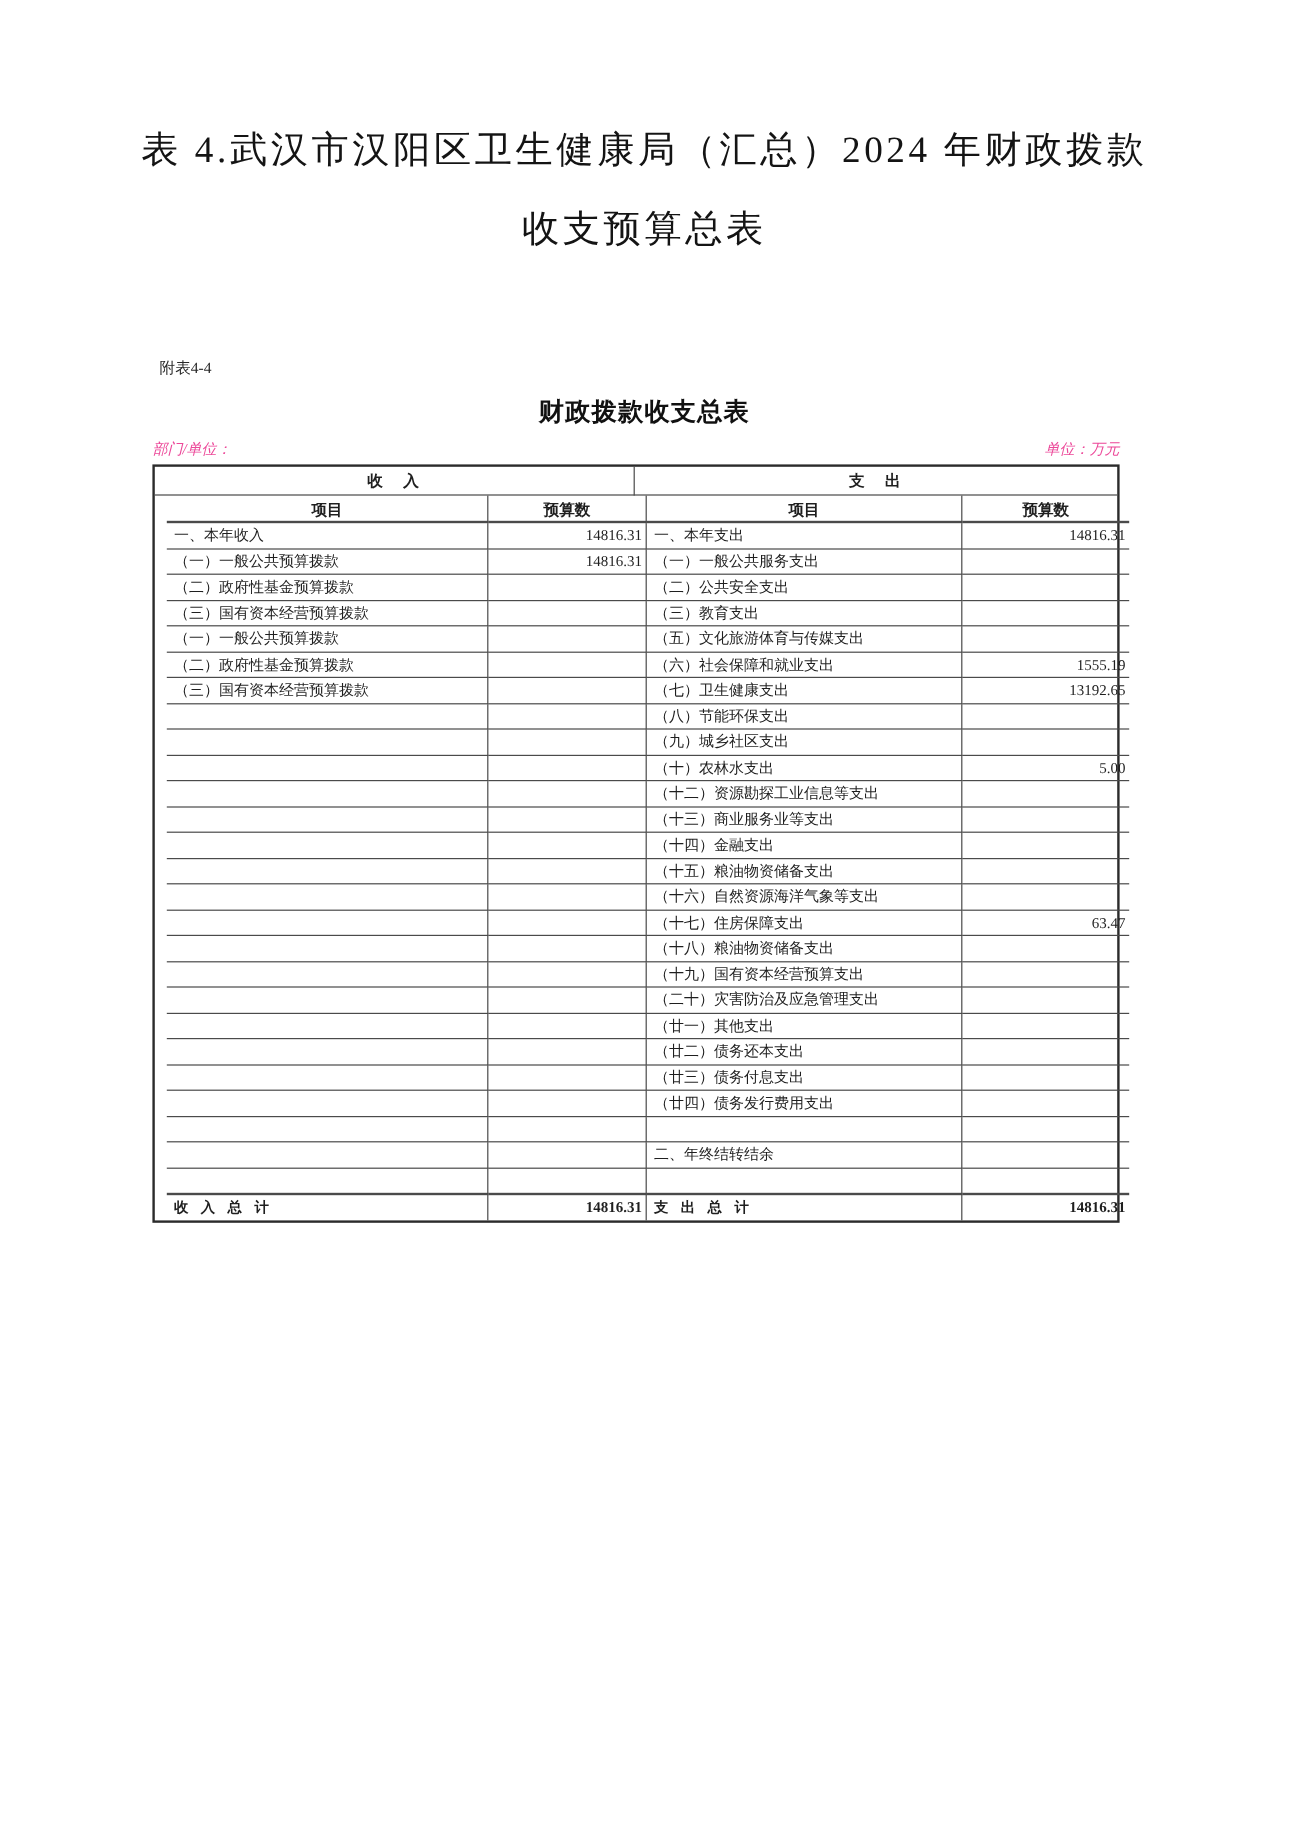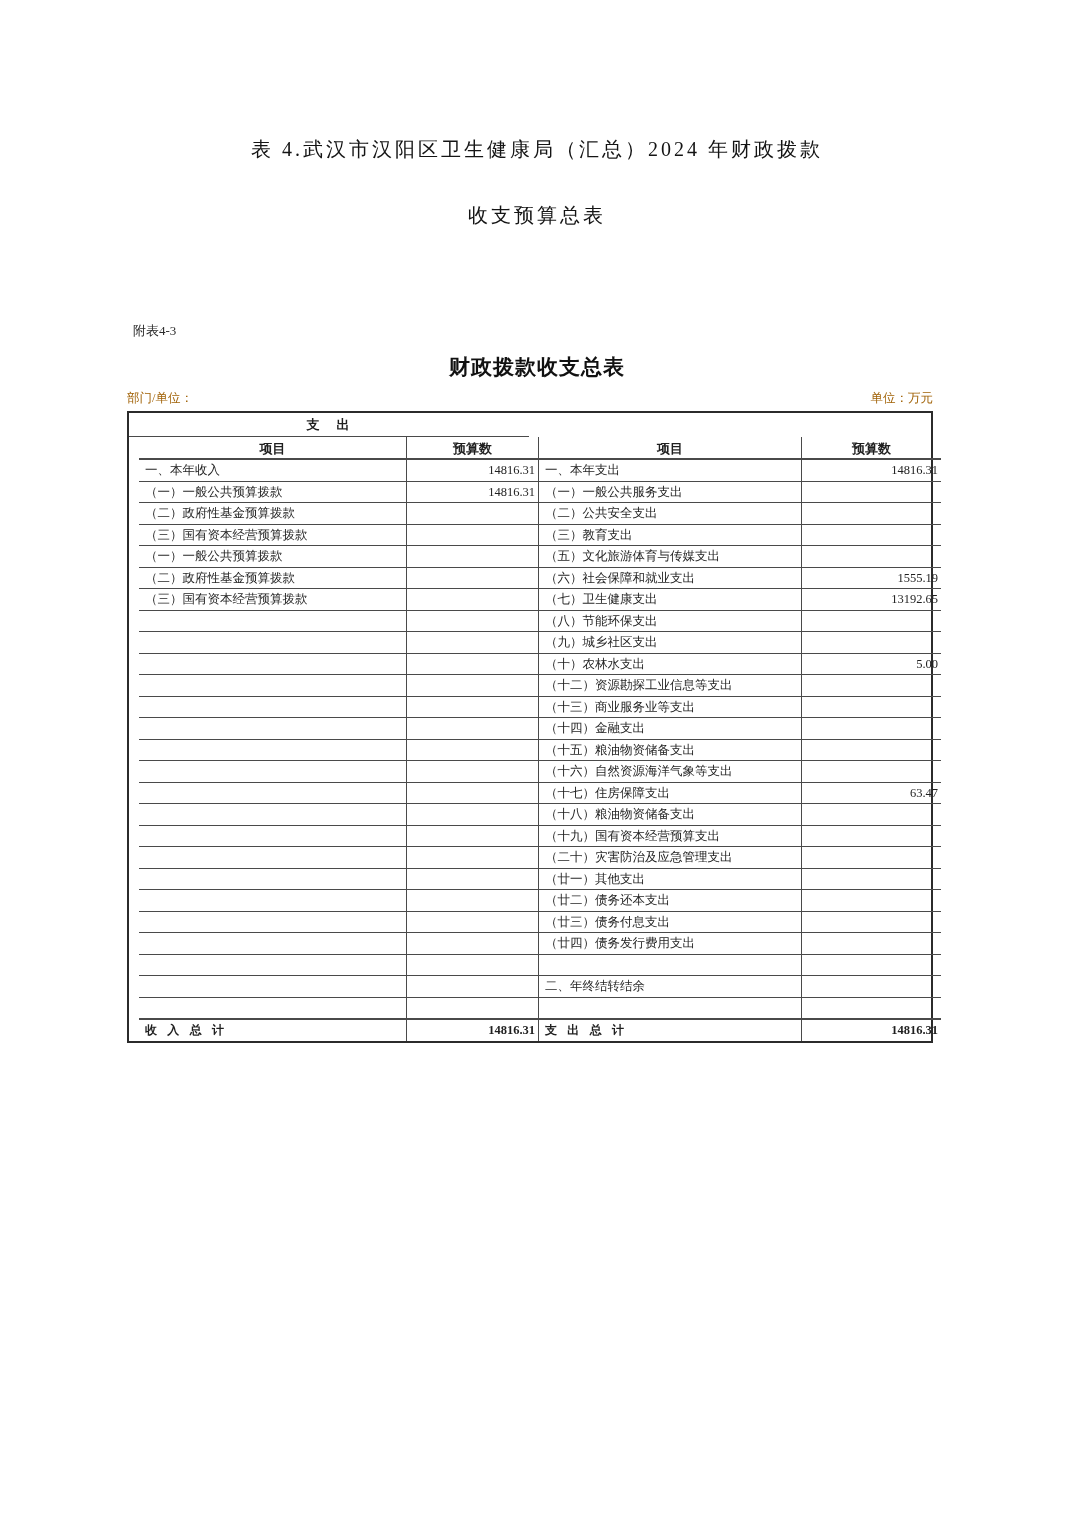--- a/index.html
+++ b/index.html
@@ -6,23 +6,23 @@
   .page{
     position:relative;
     width:1074px;height:1520px;
     background:#ffffff;
     color:#1f1f1f;
     font-family:"Liberation Serif","DejaVu Serif",serif;
     overflow:hidden;
   }
   
   .doc-title{
-    padding-top:116px;
+    padding-top:92px;
     text-align:center;
-    font-size:20px;
+    font-size:31px;
     line-height:66px;
     letter-spacing:3px;
     font-weight:400;
     color:#141414;
   }
   .attach-label{
     margin:74px 0 0 133px;
     font-size:13px;
     color:#2a2a2a;
   }
@@ -34,21 +34,22 @@
     letter-spacing:1px;
     font-family:"Liberation Sans","DejaVu Sans",sans-serif;
     color:#111;
   }
   .meta-row{
     width:806px;
     margin:9px 0 0 127px;
     display:flex;
     justify-content:space-between;
     font-size:12.5px;
-    color:#a16207;
+    color:#ec4899;
+    font-style:italic;
   }
   
   .tbl{
     width:802px;
     margin:4px 0 0 127px;
     border:2px solid #2b2b2b;
   }
   .trow{
     display:grid;
     grid-template-columns:268px 132px 263px 139px;
@@ -96,32 +97,33 @@
 </head>
 <body>
 
 <div class="page">
 
   <div class="doc-title">
     <div>表 4.武汉市汉阳区卫生健康局（汇总）2024 年财政拨款</div>
     <div>收支预算总表</div>
   </div>
 
-  <div class="attach-label">附表4-3</div>
+  <div class="attach-label">附表4-4</div>
 
   <div class="table-title">财政拨款收支总表</div>
 
   <div class="meta-row">
     <span>部门/单位：</span>
     <span>单位：万元</span>
   </div>
 
   <div class="tbl">
 
     <div class="trow-span">
+      <div class="cell hdr span-cell">收　入</div>
       <div class="cell hdr span-cell">支　出</div>
     </div>
 
     <div class="trow">
       <div class="cell hdr sub-cell">项目</div>
       <div class="cell hdr sub-cell">预算数</div>
       <div class="cell hdr sub-cell">项目</div>
       <div class="cell hdr sub-cell">预算数</div>
     </div>
 

